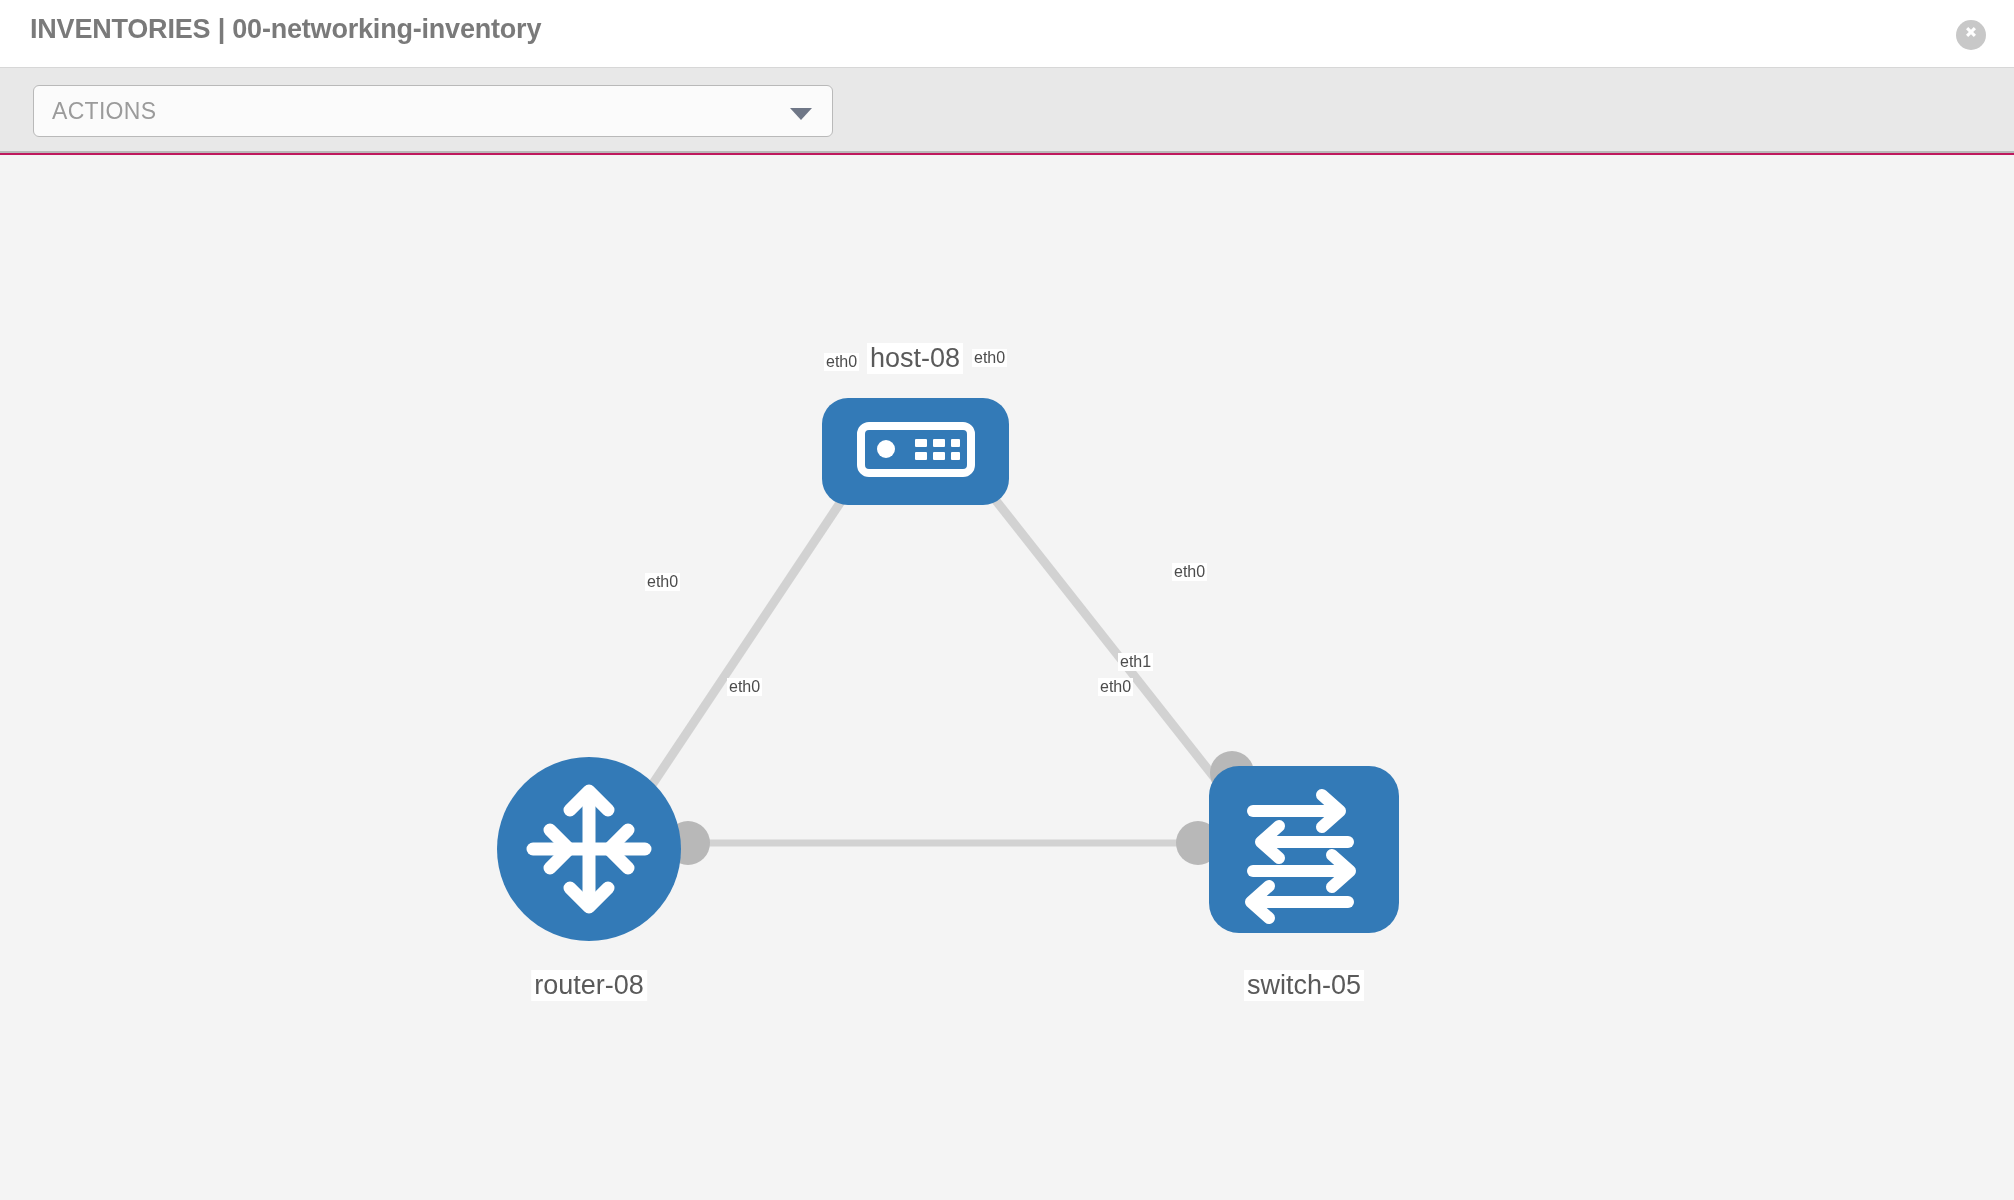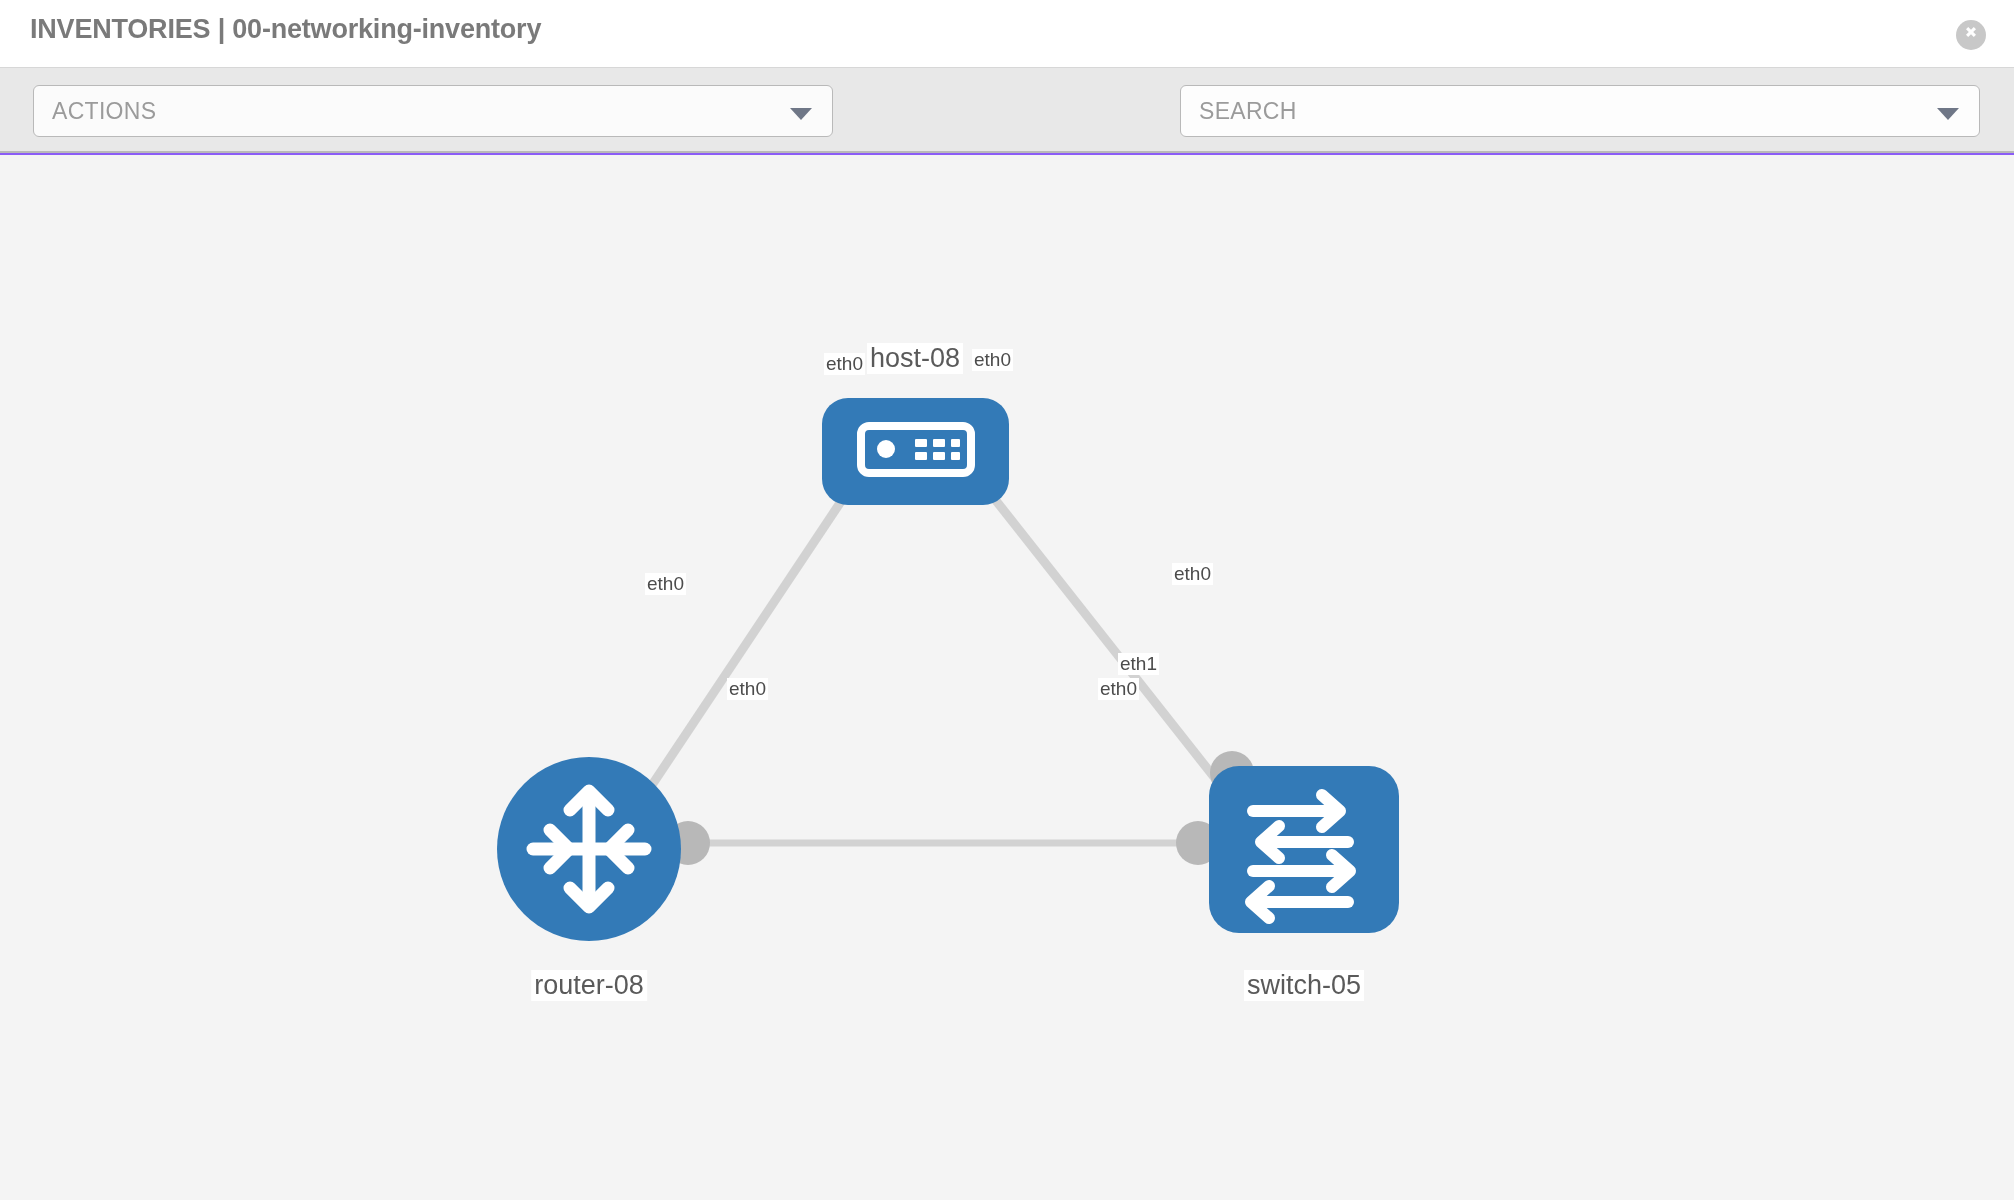--- a/index.html
+++ b/index.html
@@ -8,21 +8,21 @@
     width: 2014px; height: 1200px;
     overflow: hidden;
     background: #ffffff;
     font-family: "Liberation Sans", sans-serif;
   }
 
   #app {
     position: relative;
     width: 2014px;
     height: 892px;
-    background: #8b5cf6;
+    background: #be185d;
     border-radius: 7px;
   }
 
   
   .header {
     position: absolute;
     left: 0; top: 0;
     width: 2014px; height: 68px;
     background: #ffffff;
     border-bottom: 1px solid #d7d7d7;
@@ -120,21 +120,21 @@
     position: absolute;
     font-size: 27px;
     color: #5a5a5a;
     background: #ffffff;
     padding: 0 3px;
     white-space: nowrap;
     transform: translateX(-50%);
   }
   .iface-label {
     position: absolute;
-    font-size: 19px;
+    font-size: 16px;
     color: #4c4c4c;
     background: #ffffff;
     padding: 0 2px;
     white-space: nowrap;
   }
 </style>
 </head>
 <body>
 
 <div id="app">
@@ -164,24 +164,20 @@
     </span>
 
     <span class="tool-icon key">
       <svg width="40" height="40" viewBox="0 0 40 40">
         <g fill="#7b8190">
           <path d="M14.5 4 a10 10 0 1 0 7.6 16.5 l2.4 2.4 3.2 -3.2 2.6 2.6 3.2 -3.2 -2.6 -2.6 2.3 -2.3 -3 -3 L22.8 17 A10 10 0 0 0 14.5 4 Z M12.4 8.3 a4.4 4.4 0 1 1 0 8.8 4.4 4.4 0 0 1 0 -8.8 Z"></path>
         </g>
       </svg>
     </span>
 
-    <div class="search-select">
-      <span class="search-label">SEARCH</span>
-      <span class="caret"></span>
-    </div>
   </div>
 
   <div class="canvas">
 
     <svg id="topology" width="2014" height="1045">
 
       <g>
         <line x1="872" y1="300" x2="632" y2="660" stroke="#d2d2d2" stroke-width="9"></line>
         <line x1="960" y1="300" x2="1240" y2="655" stroke="#d2d2d2" stroke-width="9"></line>
         <line x1="680" y1="688" x2="1210" y2="688" stroke="#d2d2d2" stroke-width="7"></line>

